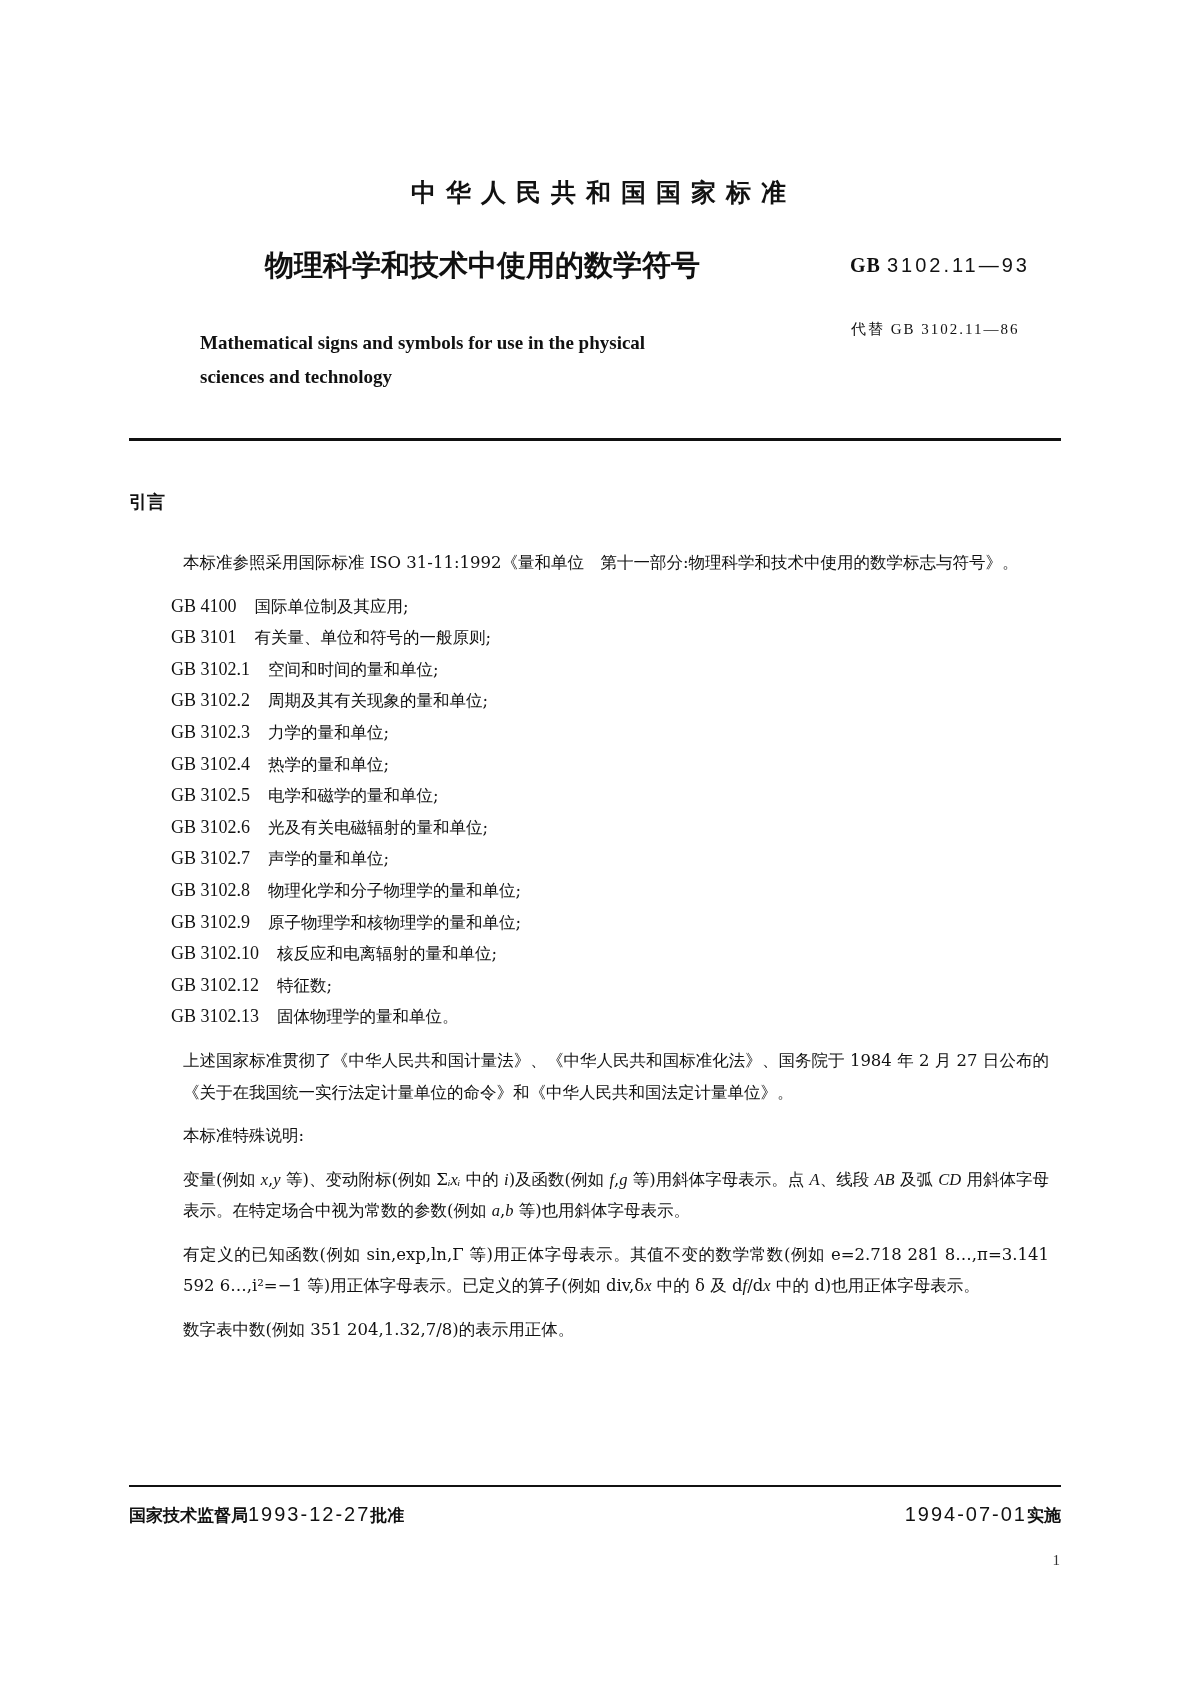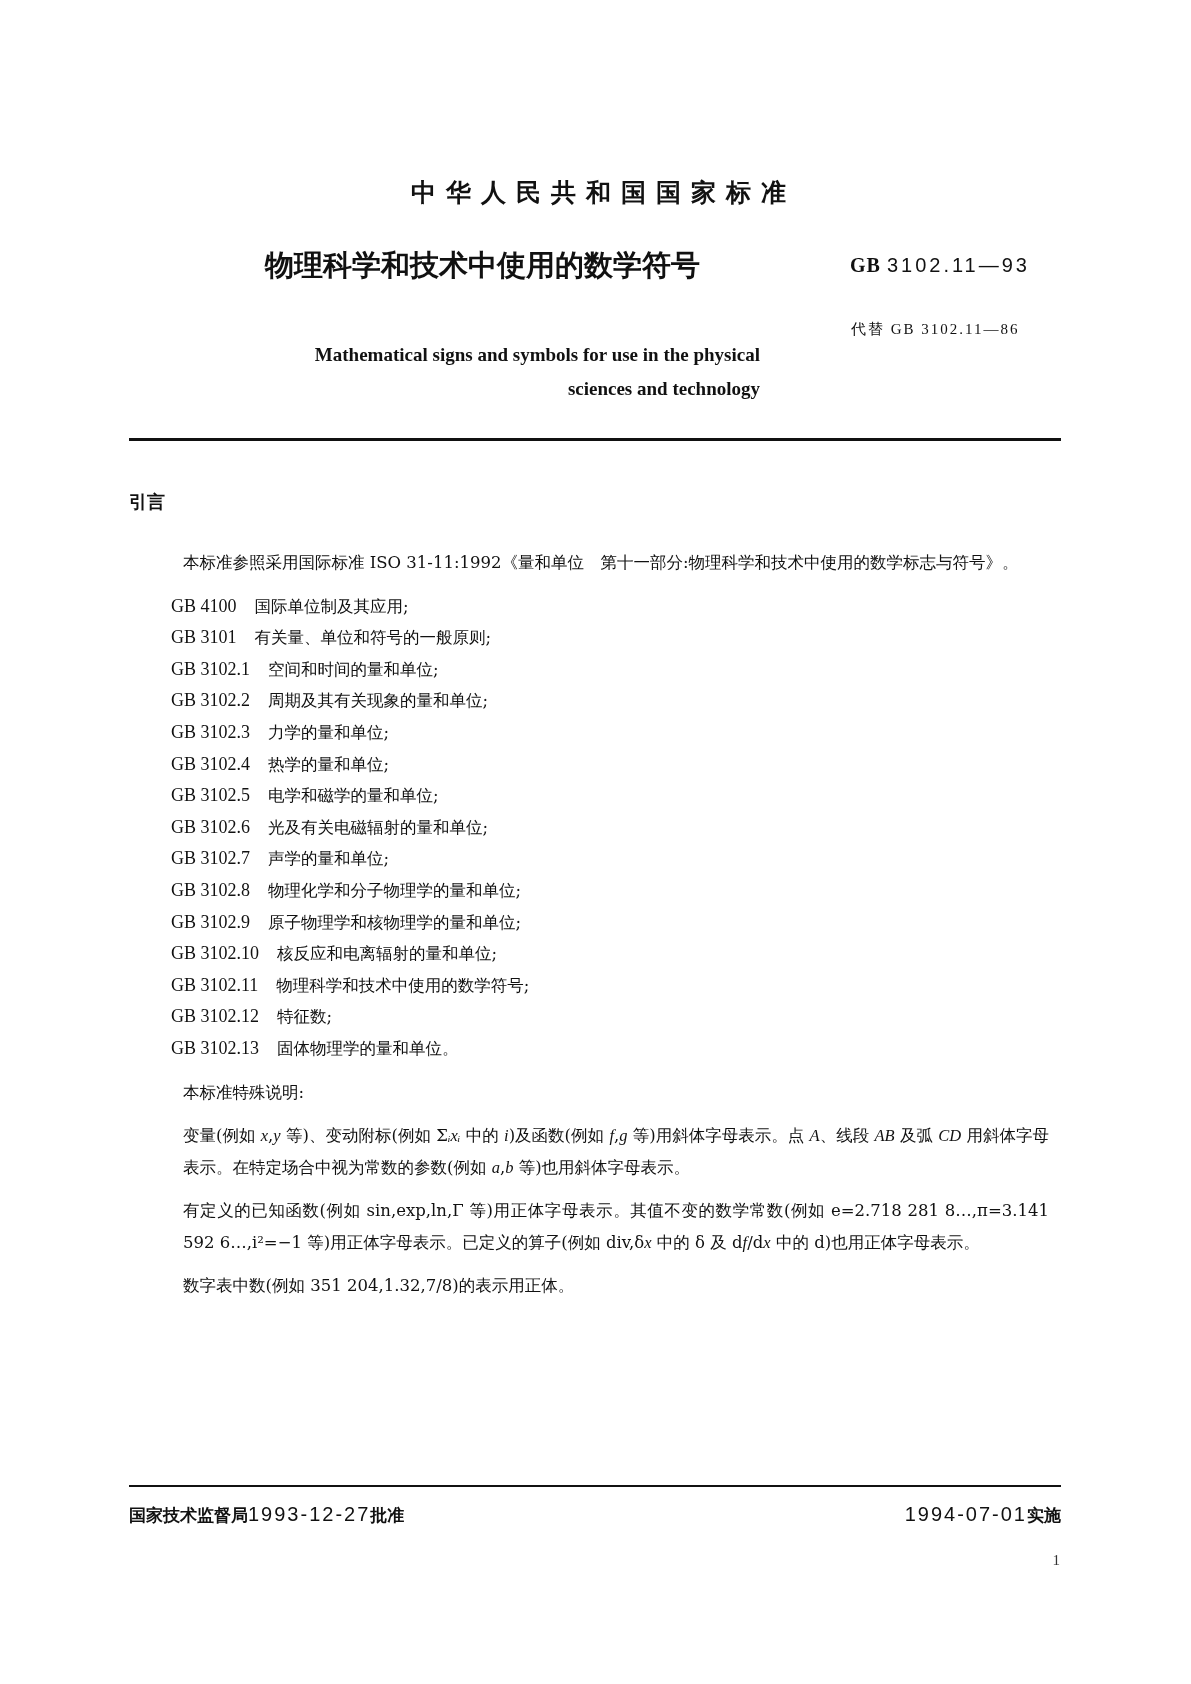--- a/index.html
+++ b/index.html
@@ -1,20 +1,20 @@
 <!DOCTYPE html>
 <html><head>
 <meta charset="utf-8">
 <style>
   html, body { margin: 0; padding: 0; background: #ffffff; }
   body { width: 1191px; height: 1684px; position: relative; overflow: hidden; color: #111; font-family: "DejaVu Serif", serif; }
   .abs { position: absolute; }
   .national { left: 0; width: 1191px; top: 176px; text-align: center; font-family: "DejaVu Sans", sans-serif; font-weight: bold; font-size: 25px; letter-spacing: 10px; padding-left: 8px; }
   .title-cn { left: 265px; top: 246px; font-family: "DejaVu Sans", sans-serif; font-weight: bold; font-size: 29px; letter-spacing: 0px; }
-  .title-en { left: 200px; width: 560px; top: 338px; text-align: right; font-family: "Liberation Serif", serif; font-weight: bold; font-size: 19px; line-height: 34px; }
+  .title-en { left: 200px; width: 560px; top: 326px; text-align: left; font-family: "Liberation Serif", serif; font-weight: bold; font-size: 19px; line-height: 34px; }
   .std-code { left: 850px; top: 254px; font-family: "Liberation Sans", sans-serif; font-size: 20px; letter-spacing: 3px; }
   .std-code b { font-family: "Liberation Serif", serif; letter-spacing: 1px; margin-right: 6px; }
   .replaces { left: 851px; top: 320px; font-family: "Liberation Serif", serif; font-size: 15px; letter-spacing: 2px; }
   .rule-top { left: 129px; width: 932px; top: 438px; height: 3px; background: #111; }
   .section { left: 129px; top: 490px; font-family: "DejaVu Sans", sans-serif; font-weight: bold; font-size: 18px; }
   .body { left: 129px; width: 932px; top: 535px; font-family: "DejaVu Serif", serif; font-size: 16.5px; line-height: 31.6px; }
   .body p { margin: 12px; }
   .indent { padding-left: 42px; }
   .list-item { padding-left: 42px; white-space: nowrap; }
   .list-item .code { display: inline-block; font-family: "Liberation Serif", serif; font-size: 18px; }
@@ -59,25 +59,25 @@
     <div class="list-item"><span class="code">GB 3102.1</span><span class="desc">空间和时间的量和单位;</span></div>
     <div class="list-item"><span class="code">GB 3102.2</span><span class="desc">周期及其有关现象的量和单位;</span></div>
     <div class="list-item"><span class="code">GB 3102.3</span><span class="desc">力学的量和单位;</span></div>
     <div class="list-item"><span class="code">GB 3102.4</span><span class="desc">热学的量和单位;</span></div>
     <div class="list-item"><span class="code">GB 3102.5</span><span class="desc">电学和磁学的量和单位;</span></div>
     <div class="list-item"><span class="code">GB 3102.6</span><span class="desc">光及有关电磁辐射的量和单位;</span></div>
     <div class="list-item"><span class="code">GB 3102.7</span><span class="desc">声学的量和单位;</span></div>
     <div class="list-item"><span class="code">GB 3102.8</span><span class="desc">物理化学和分子物理学的量和单位;</span></div>
     <div class="list-item"><span class="code">GB 3102.9</span><span class="desc">原子物理学和核物理学的量和单位;</span></div>
     <div class="list-item"><span class="code">GB 3102.10</span><span class="desc">核反应和电离辐射的量和单位;</span></div>
-    <div class="list-item"><span class="code">GB 3102.11</span><span class="desc">物理科学和技术中使用的数学符号;</span></div>
     <div class="list-item"><span class="code">GB 3102.12</span><span class="desc">特征数;</span></div>
     <div class="list-item"><span class="code">GB 3102.13</span><span class="desc">固体物理学的量和单位。</span></div>
   </div>
 
+  <p class="indent justify">上述国家标准贯彻了《中华人民共和国计量法》、《中华人民共和国标准化法》、国务院于 1984 年 2 月 27 日公布的《关于在我国统一实行法定计量单位的命令》和《中华人民共和国法定计量单位》。</p>
   <p class="indent">本标准特殊说明:</p>
 
   <p class="indent justify"><span>变量(例如 </span><i class="m">x</i><span>,</span><i class="m">y</i><span> 等)、变动附标(例如 Σ</span><i class="m">ᵢx</i><i class="m">ᵢ</i><span> 中的 </span><i class="m">i</i><span>)及函数(例如 </span><i class="m">f</i><span>,</span><i class="m">g</i><span> 等)用斜体字母表示。点 </span><i class="m">A</i><span>、线段 </span><i class="m">AB</i><span> 及弧 </span><i class="m">CD</i><span> 用斜体字母表示。在特定场合中视为常数的参数(例如 </span><i class="m">a</i><span>,</span><i class="m">b</i><span> 等)也用斜体字母表示。</span></p>
 
   <p class="indent justify"><span>有定义的已知函数(例如 sin,exp,ln,Γ 等)用正体字母表示。其值不变的数学常数(例如 e=2.718 281 8…,π=3.141 592 6…,i²=−1 等)用正体字母表示。已定义的算子(例如 div,δ</span><i class="m">x</i><span> 中的 δ 及 d</span><i class="m">f</i><span>/d</span><i class="m">x</i><span> 中的 d)也用正体字母表示。</span></p>
 
   <p class="indent">数字表中数(例如 351 204,1.32,7/8)的表示用正体。</p>
 </div>
 
 <div class="abs rule-bottom"></div>

